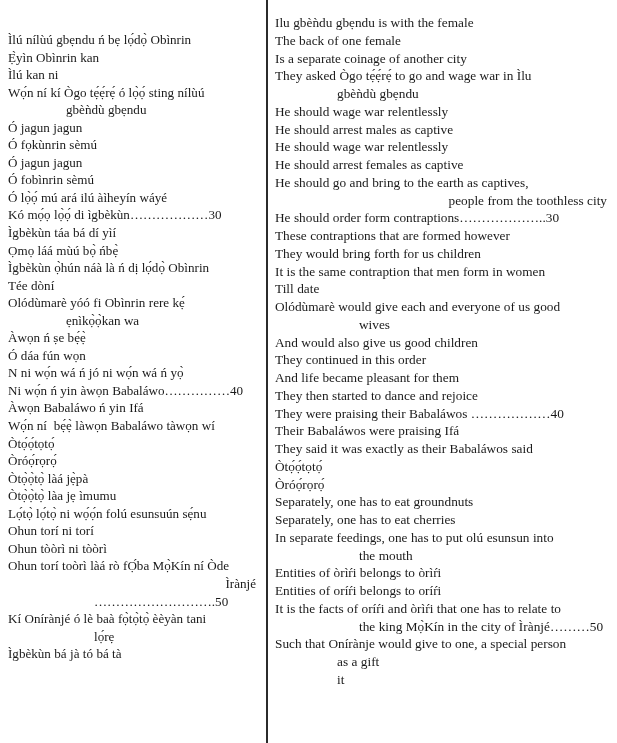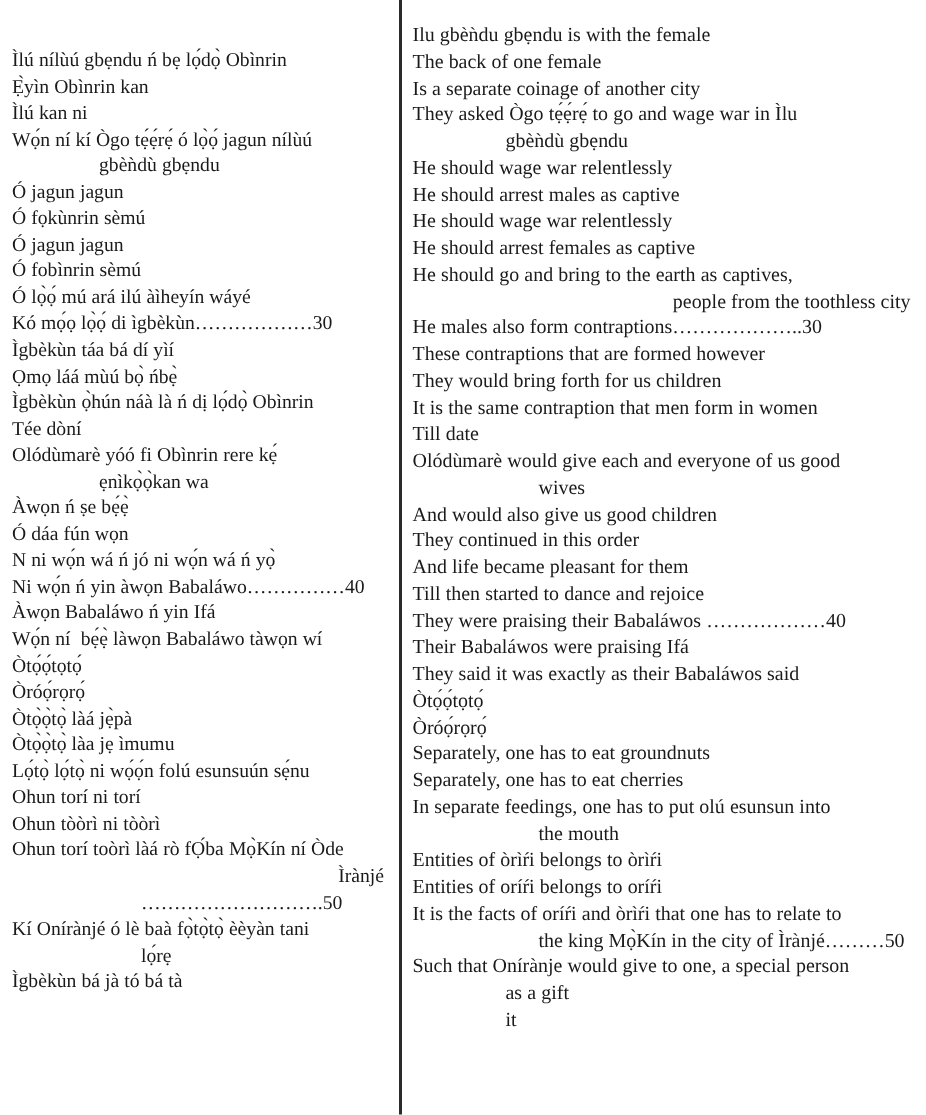--- a/index.html
+++ b/index.html
@@ -89,21 +89,21 @@
 <body>
 
 <div id="page">
 
   <div id="column-divider"></div>
 
   <div class="column" id="column-yoruba">
       <div class="line"><span>Ìlú nílùú gbẹndu ń bẹ lọ́dọ̀ Obìnrin</span></div>
       <div class="line"><span>Ẹ̀yìn Obìnrin kan</span></div>
       <div class="line"><span>Ìlú kan ni</span></div>
-      <div class="line just"><span>Wọ́n ní kí Ògo tẹ́ẹ́rẹ́ ó lọ̀ọ́ jagun nílùú</span><span class="runover">gbèǹdù gbẹndu</span></div>
+      <div class="line just"><span>Wọ́n ní kí Ògo tẹ́ẹ́rẹ́ ó lọ̀ọ́ sting nílùú</span><span class="runover">gbèǹdù gbẹndu</span></div>
       <div class="line"><span>Ó jagun jagun</span></div>
       <div class="line"><span>Ó fọkùnrin sèmú</span></div>
       <div class="line"><span>Ó jagun jagun</span></div>
       <div class="line"><span>Ó fobìnrin sèmú</span></div>
       <div class="line"><span>Ó lọ̀ọ́ mú ará ilú àìheyín wáyé</span></div>
       <div class="line"><span>Kó mọ́ọ lọ̀ọ́ di ìgbèkùn………………30</span></div>
       <div class="line"><span>Ìgbèkùn táa bá dí yìí</span></div>
       <div class="line"><span>Ọmọ láá mùú bọ̀ ńbẹ̀</span></div>
       <div class="line"><span>Ìgbèkùn ọ̀hún náà là ń dị lọ́dọ̀ Obìnrin</span></div>
       <div class="line"><span>Tée dòní</span></div>
@@ -129,30 +129,30 @@
   <div class="column" id="column-english">
       <div class="line"><span>Ilu gbèǹdu gbẹndu is with the female</span></div>
       <div class="line"><span>The back of one female</span></div>
       <div class="line"><span>Is a separate coinage of another city</span></div>
       <div class="line just"><span>They asked Ògo tẹ́ẹ́rẹ́ to go and wage war in Ìlu</span><span class="runover">gbèǹdù gbẹndu</span></div>
       <div class="line"><span>He should wage war relentlessly</span></div>
       <div class="line"><span>He should arrest males as captive</span></div>
       <div class="line"><span>He should wage war relentlessly</span></div>
       <div class="line"><span>He should arrest females as captive</span></div>
       <div class="line"><span>He should go and bring to the earth as captives,</span><span class="runover">people from the toothless city</span></div>
-      <div class="line"><span>He males also form contraptions………………..30</span></div>
+      <div class="line"><span>He should order form contraptions………………..30</span></div>
       <div class="line"><span>These contraptions that are formed however</span></div>
       <div class="line"><span>They would bring forth for us children</span></div>
       <div class="line"><span>It is the same contraption that men form in women</span></div>
       <div class="line"><span>Till date</span></div>
       <div class="line just"><span>Olódùmarè would give each and everyone of us good</span><span class="runover wide">wives</span></div>
       <div class="line"><span>And would also give us good children</span></div>
       <div class="line"><span>They continued in this order</span></div>
       <div class="line"><span>And life became pleasant for them</span></div>
-      <div class="line"><span>Till then started to dance and rejoice</span></div>
+      <div class="line"><span>They then started to dance and rejoice</span></div>
       <div class="line"><span>They were praising their Babaláwos ………………40</span></div>
       <div class="line"><span>Their Babaláwos were praising Ifá</span></div>
       <div class="line"><span>They said it was exactly as their Babaláwos said</span></div>
       <div class="line"><span>Òtọ́ọ́tọtọ́</span></div>
       <div class="line"><span>Òróọ́rọrọ́</span></div>
       <div class="line"><span>Separately, one has to eat groundnuts</span></div>
       <div class="line"><span>Separately, one has to eat cherries</span></div>
       <div class="line just"><span>In separate feedings, one has to put olú esunsun into</span><span class="runover wide">the mouth</span></div>
       <div class="line"><span>Entities of òrìŕi belongs to òrìŕi</span></div>
       <div class="line"><span>Entities of oríŕi belongs to oríŕi</span></div>

